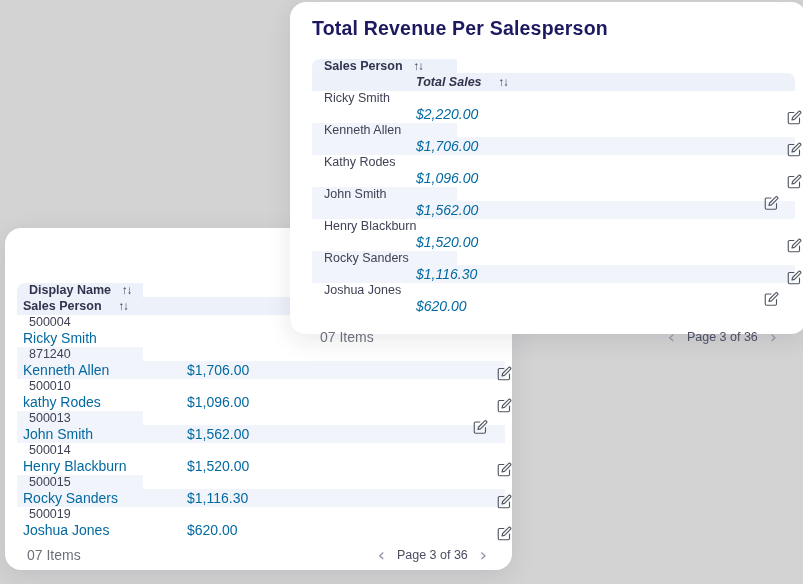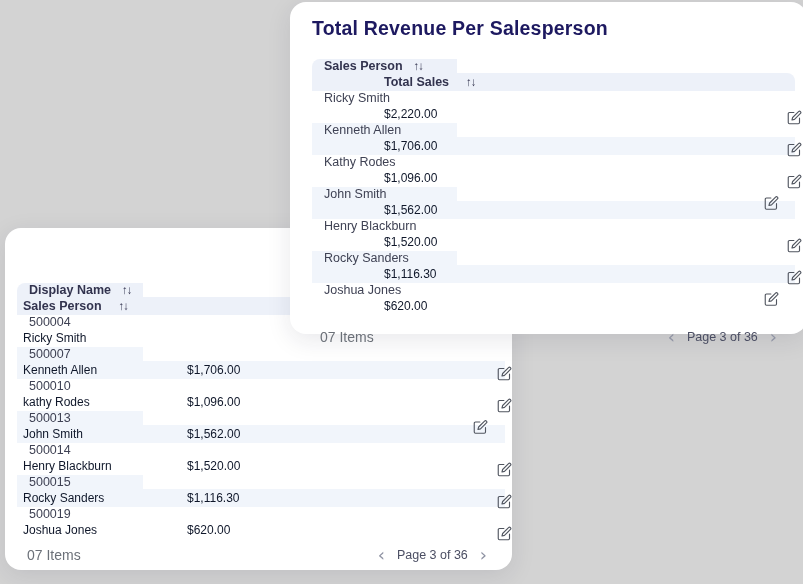--- a/index.html
+++ b/index.html
@@ -23,37 +23,37 @@
 
   .table { position:absolute; border-radius:10px; }
   #card-top .table    { left:22px; right:12px; top:57px; }
   #card-bottom .table { left:12px; right:7px;  top:55px; }
 
   .thead, .trow { display:flex; height:32px; position:relative;flex-direction:column; }
   .cell { display:flex; align-items:center; box-sizing:border-box; background:transparent; }
   .c1 { width:145px; padding-left:12px; margin-right:5px; flex:none; }
   #card-bottom .c1 { width:126px; }
   .c2 { flex:1; position:relative; }
-  #card-top .c2    { padding-left:72px; }
+  #card-top .c2    { padding-left:104px;font-style:italic; }
   #card-bottom .c2 { padding-left:6px; }
   #card-bottom .amount { position:absolute; left:170px; top:50%; transform:translateY(-50%); }
 
   .thead .cell { background:#edf1f9; }
   .thead .c1 { border-radius:8px 0 0 0; }
   .thead .c2 { border-radius:0 8px 0 0; }
   .trow.alt .cell { background:#f1f5fb; }
   .trow:last-child .c1 { border-radius:0 0 0 8px; }
   .trow:last-child .c2 { border-radius:0 0 8px 0; }
 
   .col-label { font-size:12.5px; font-weight:700; color:#32334e; }
   .sort { margin-left:11px; font-size:11.5px; color:#32334e; letter-spacing:-1px; cursor:pointer; }
   .sort.sort-far { margin-left:17px; }
 
   .primary   { font-size:12.5px; color:#3f4254; }
-  .secondary { font-size:12px; color:#0f172a; }
+  .secondary { font-size:14px; color:#0369a1; }
 
   .edit { position:absolute; width:15px; height:15px; color:#50555f; cursor:pointer; z-index:3; }
   .edit svg { width:15px; height:15px; display:block; }
   .edit.edge  { right:-7px; bottom:-2px; }
   .edit.inset { right:16px; top:50%; transform:translateY(-50%); }
   #card-bottom .edit.inset { right:17px; }
 
   .card-footer {
     position:absolute; left:0; right:0; box-sizing:border-box;
     display:flex; align-items:center; justify-content:space-between;
@@ -86,21 +86,21 @@
           <span class="primary">500004</span>
         </div>
       <div class="cell c2">
           <span class="secondary">Ricky Smith</span>
         <span class="secondary amount"></span>
         </div>
 
     </div>
     <div class="trow alt">
       <div class="cell c1">
-          <span class="primary">500007</span>
+          <span class="primary">871240</span>
         </div>
       <div class="cell c2">
           <span class="secondary">Kenneth Allen</span>
         <span class="secondary amount">$1,706.00</span>
         </div>
       <span class="edit edge">
           <svg viewBox="0 0 24 24" fill="none" stroke="currentColor" stroke-width="1.8" stroke-linecap="round" stroke-linejoin="round">
             <path d="M11 4H4a2 2 0 0 0-2 2v14a2 2 0 0 0 2 2h14a2 2 0 0 0 2-2v-7"></path>
             <path d="M18.5 2.5a2.12 2.12 0 0 1 3 3L12 15l-4 1 1-4 9.5-9.5z"></path>
           </svg>

